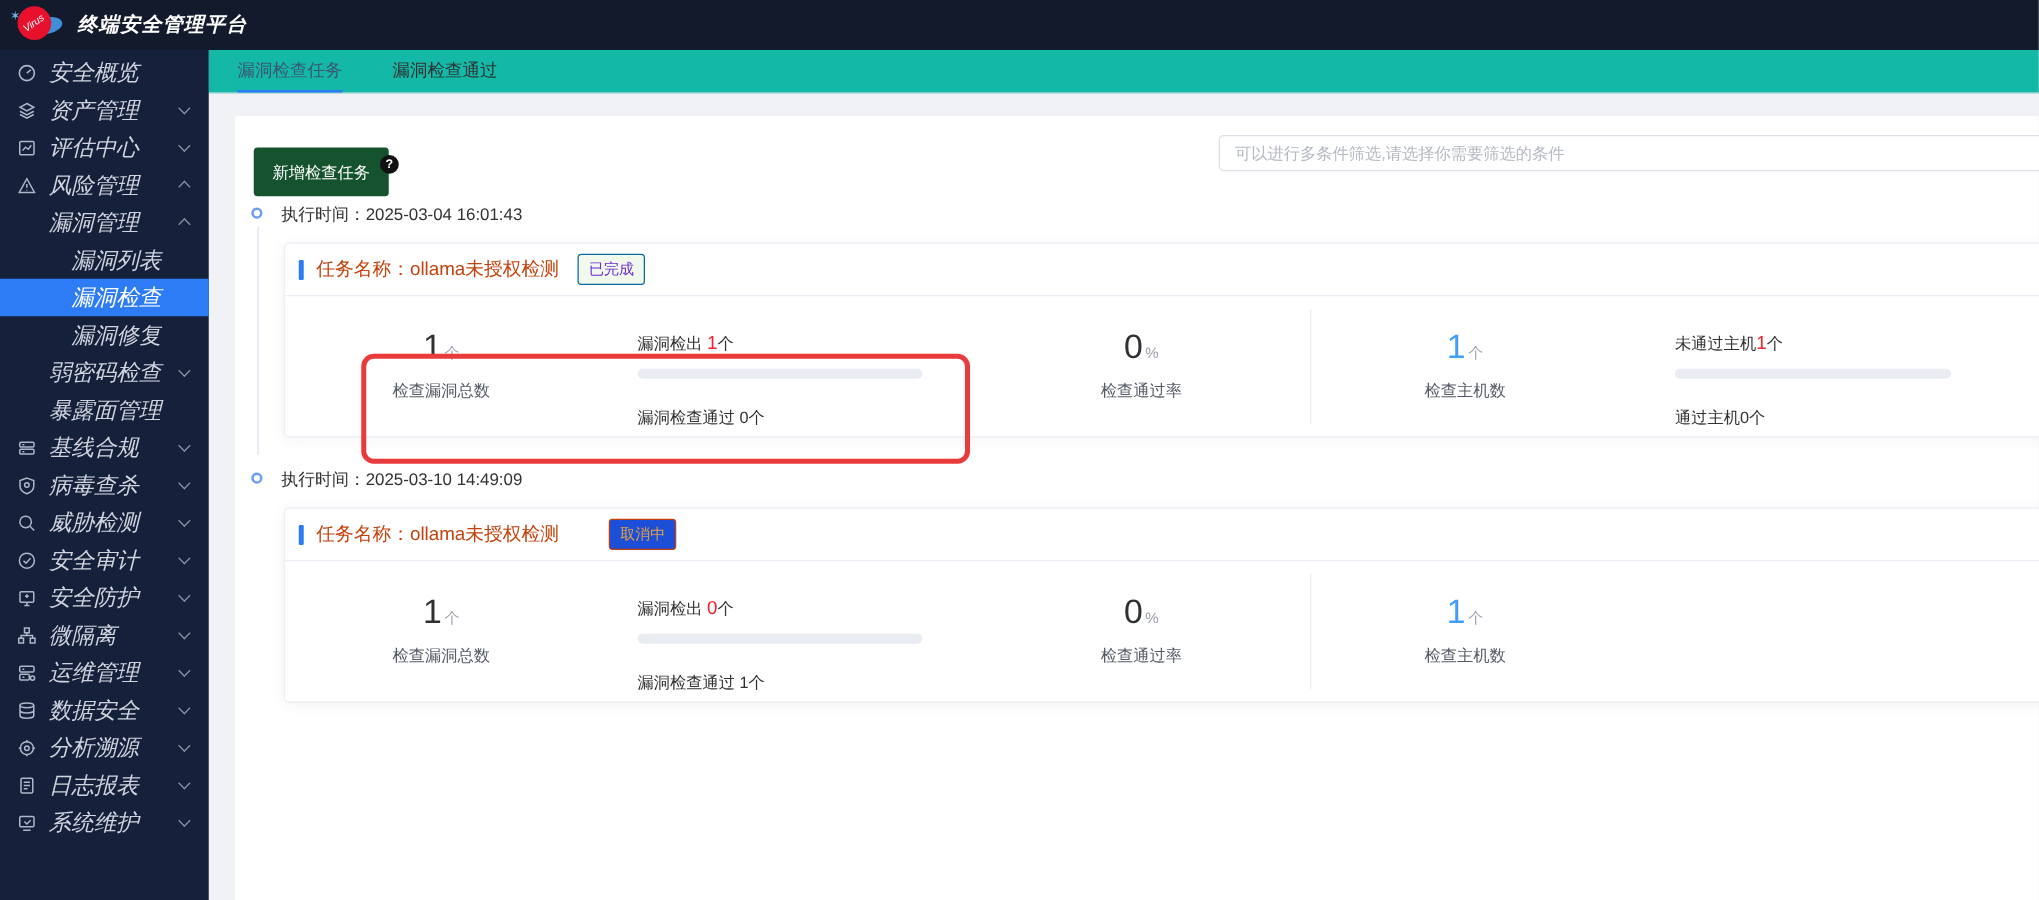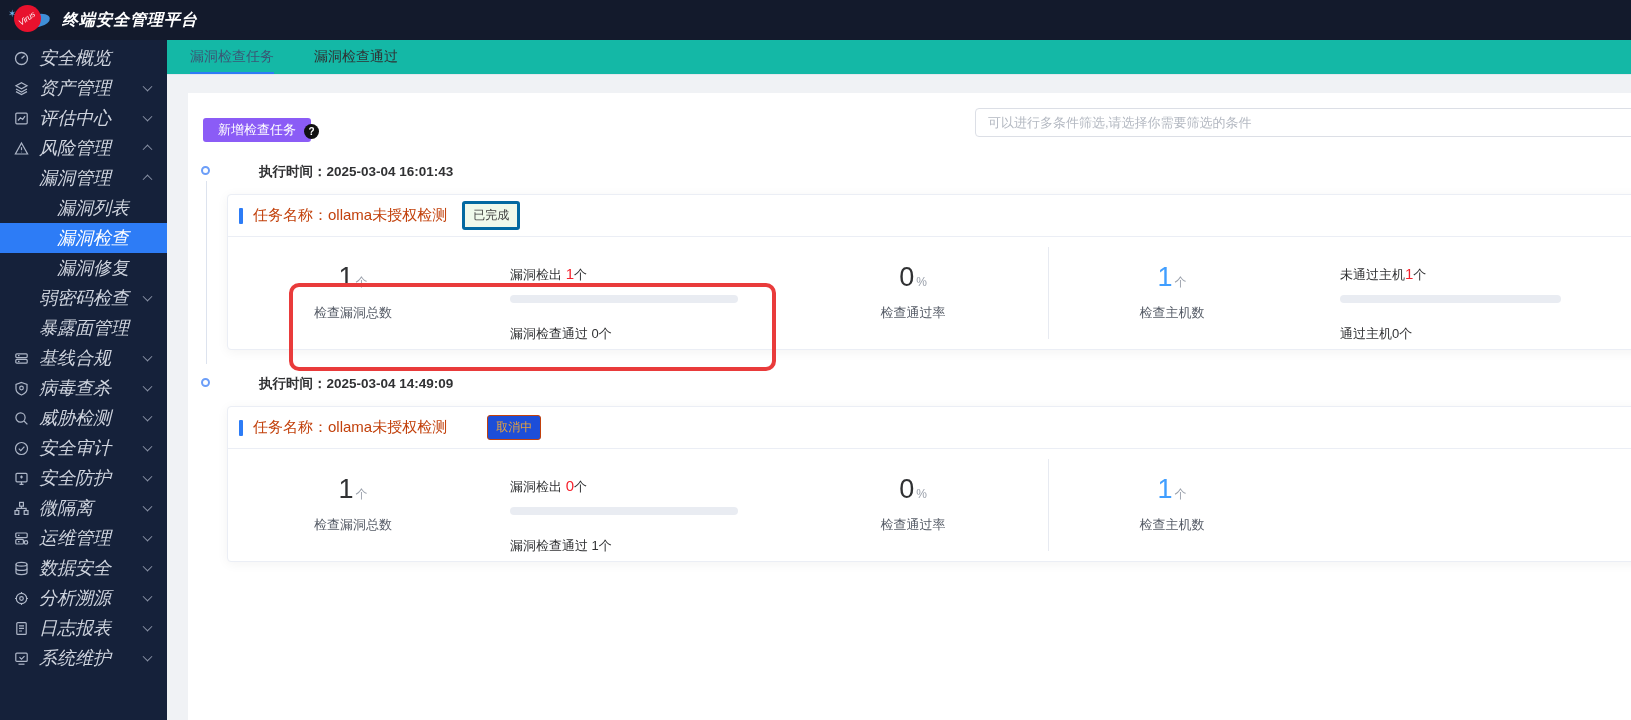--- a/index.html
+++ b/index.html
@@ -43,49 +43,49 @@
   .tab { font-size:14px; color:#303133; padding:8px 0 10px; margin-right:40px;
     position:relative; cursor:pointer; }
   .tab.active { color:#3a5775; }
   .tab.active::after { content:''; position:absolute; left:0; right:0; bottom:0;
     height:2px; background:#2d7cf6; }
 
   .panel { position:absolute; left:21px; top:53px; width:1443px; height:627px;
     background:#ffffff; }
 
   .toolbar { position:relative; height:70px; }
-  .btn-primary { position:absolute; left:15px; top:25px; height:24px; padding:0 15px;
-    background:#8b5cf6; color:#ffffff; font-size:13px; border:none; border-radius:3px; cursor:pointer; }
+  .btn-primary { position:absolute; left:15px; top:25px; height:39px; padding:0 15px;
+    background:#14532d; color:#ffffff; font-size:13px; border:none; border-radius:3px; cursor:pointer; }
   .help-dot { position:absolute; left:116px; top:31px; width:15px; height:15px; border-radius:50%;
     background:#111111; color:#ffffff; font-size:10px; font-weight:bold;
     display:flex; align-items:center; justify-content:center; cursor:pointer; }
   .filter-input { position:absolute; left:787px; top:15px; width:700px; height:29px;
     border:1px solid #dcdfe6; border-radius:4px; padding:0 12px; font-size:13px; color:#606266;
     font-family:"Liberation Sans","DejaVu Sans",sans-serif; outline:none; }
   .filter-input::placeholder { color:#b4b9c2; }
 
   
   .timeline { position:relative; padding-left:0; }
   .tl-item { position:relative; }
   .tl-node { position:absolute; left:13px; top:3px; width:9px; height:9px;
     border:2px solid #6c9ef8; border-radius:50%; background:#ffffff; z-index:2; }
   .tl-item.has-tail::before { content:''; position:absolute; left:18px; top:18px;
     height:183px; width:1px; background:#dde3ee; }
-  .tl-time { margin-left:71px; font-size:13.5px; color:#303133;font-weight:bold; }
+  .tl-time { margin-left:37px; font-size:13.5px; color:#303133; }
 
   
   .card { position:relative; margin:13px -30px 0 39px; background:#ffffff;
     border:1px solid #ebeef5; border-radius:4px;
     box-shadow:0 2px 12px rgba(0,0,0,0.05); }
   .card-head { height:42px; display:flex; align-items:center; padding-left:11px;
     border-bottom:1px solid #ebeef5; }
   .head-bar { width:4px; height:16px; background:#2d7cf6; margin-right:10px; border-radius:1px; }
   .task-title { font-size:15px; color:#c2410c; font-weight:500; }
   .badge { margin-left:15px; font-size:12px; padding:3px 8px; border-radius:3px; }
-  .badge.success { background:#f0f9eb; color:#404040; border:3px solid #0369a1; }
+  .badge.success { background:#f0f9eb; color:#6d28d9; border:1px solid #0369a1; }
   .badge.warning { background:#1d4ed8; color:#e6a23c; border:1px solid #c2410c;margin-left:40px; }
 
   .card-body { display:flex; align-items:center; height:112px; position:relative; }
   .stat-center { text-align:center; }
   .col-a { width:250px; }
   .col-b { width:228px; margin-left:32px; }
   .col-c { width:230px; }
   .col-c { margin-left:60px; }
   .vdiv { width:1px; height:92px; background:#e7eaf1; margin-left:20px; }
   .col-d { width:246px; }
@@ -363,21 +363,21 @@
             </div>
           </div>
         </div>
       </div>
 
       <div class="gap2"></div>
 
       <div class="tl-item">
         <div class="tl-node"></div>
         <div class="tl-time">
-          <span>执行时间：</span><span>2025-03-04 14:49:09</span>
+          <span>执行时间：</span><span>2025-03-10 14:49:09</span>
         </div>
         <div class="card">
           <div class="card-head">
             <div class="head-bar"></div>
             <div class="task-title">
               <span>任务名称：</span><span>ollama未授权检测</span>
             </div>
             <span class="badge warning">取消中</span>
           </div>
           <div class="card-body">

